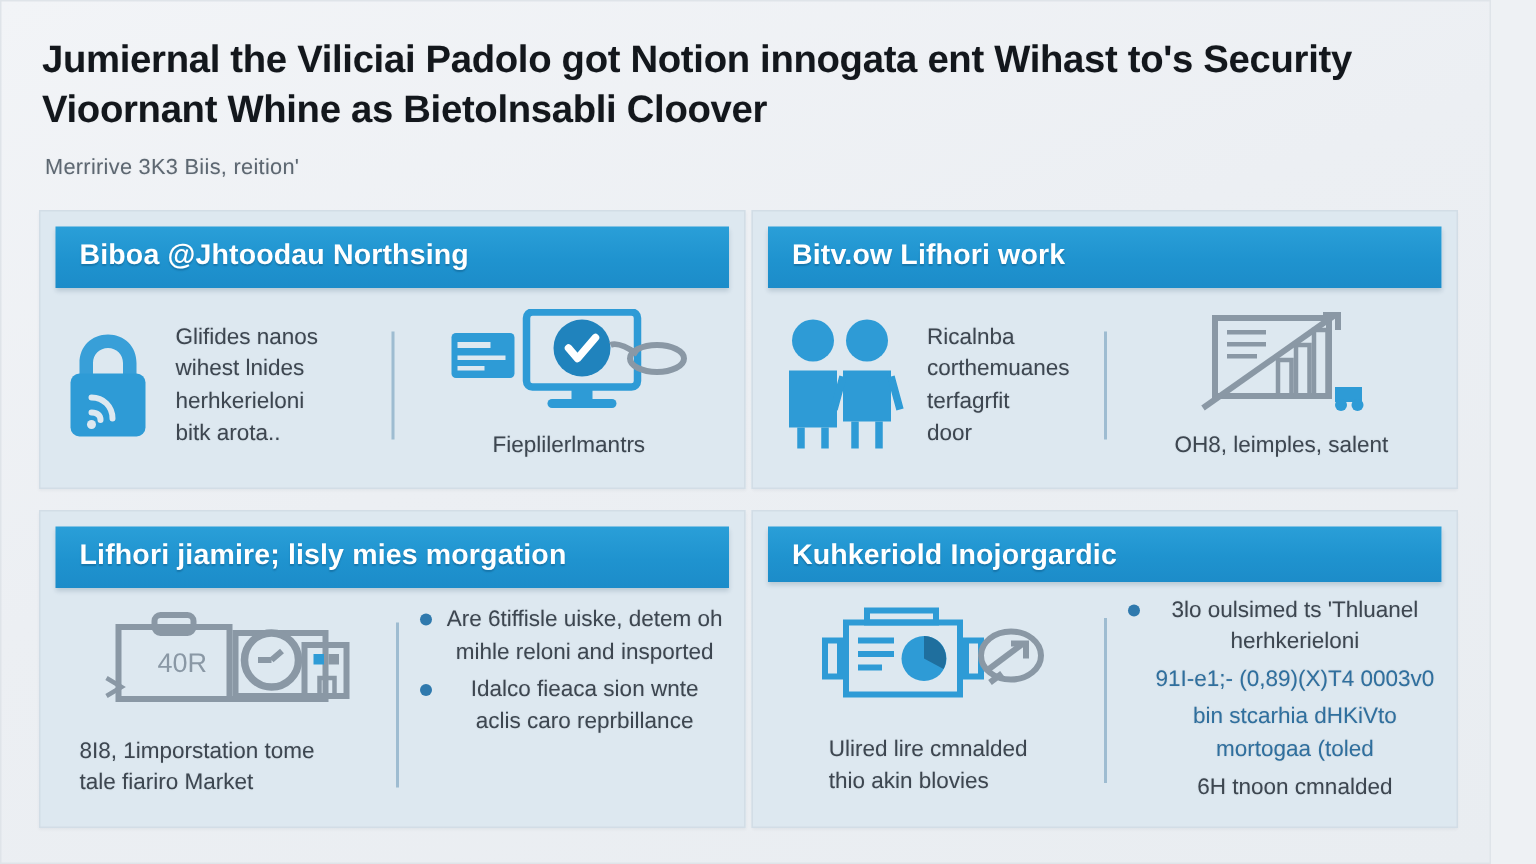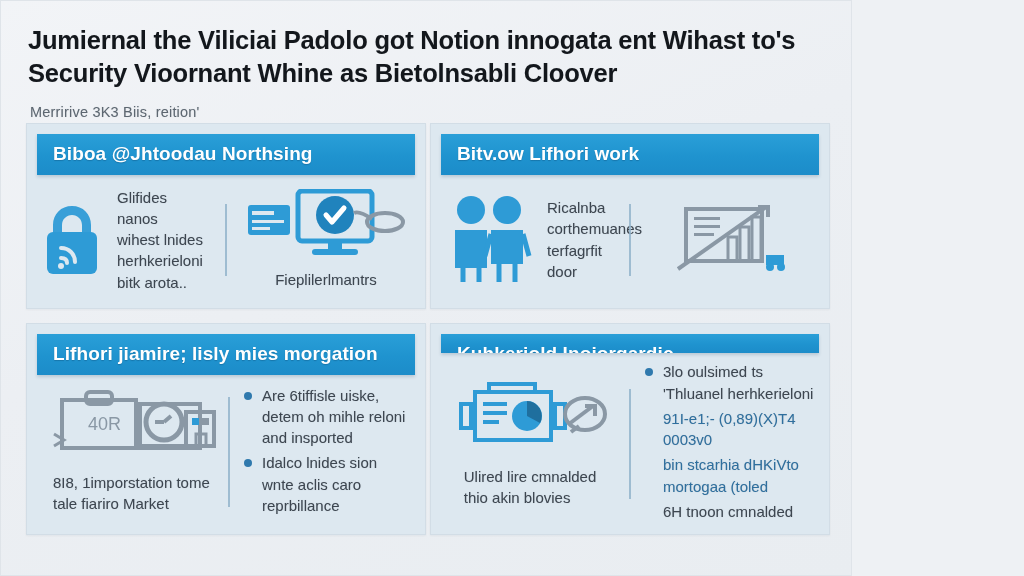--- a/index.html
+++ b/index.html
@@ -8,21 +8,21 @@
   }
   body {
     width: 1024px;
     height: 576px;
     background: #eef1f4;
     font-family: "Liberation Sans", sans-serif;
     overflow: hidden;
   }
   #poster {
     position: relative;
-    width: 852px;
+    width: 994px;
     height: 576px;
     background: linear-gradient(160deg, #f2f4f7 0%, #eceff3 45%, #e9edf1 100%);
     box-sizing: border-box;
     padding: 20px 22px 16px 26px;
   }
   
   #poster::after {
     content: "";
     position: absolute;
     left: 0; top: 0; right: 0; bottom: 0;
@@ -47,21 +47,21 @@
   .subtitle {
     margin: 14px 0 0 2px;
     font-size: 14.5px;
     color: #5d6771;
     letter-spacing: 0.2px;
     text-shadow: 0 0 1px rgba(120,130,140,0.25);
   }
 
   
   .grid {
-    margin-top: 1px;
+    margin-top: 18px;
     display: grid;
     grid-template-columns: 1fr 1fr;
     grid-template-rows: 186px 212px;
     gap: 14px 4px;
   }
   .panel {
     background: #dde8f0;
     border: 1px solid #d2dde6;
     display: flex;
     flex-direction: column;
@@ -125,20 +125,21 @@
     text-align: left;
     text-shadow: 0 0 1px rgba(70,80,90,0.22);
   }
   .bullets {
     list-style: none;
     margin: 0;
     padding: 0;
     font-size: 15px;
     line-height: 1.42;
     color: #3d4650;
+    text-align: center;
   }
   .bullets li {
     position: relative;
     padding-left: 18px;
     margin-bottom: 4px;
     text-shadow: 0 0 1px rgba(70,80,90,0.22);
   }
   .bullets li::before {
     content: "";
     position: absolute;
@@ -250,20 +251,21 @@
               <rect x="58" y="34" width="9" height="24" fill="none" stroke="#8a98a5" stroke-width="3"></rect>
               <rect x="70" y="24" width="9" height="34" fill="none" stroke="#8a98a5" stroke-width="3"></rect>
               <rect x="82" y="14" width="9" height="44" fill="none" stroke="#8a98a5" stroke-width="3"></rect>
               <path d="M8 66L96 4" stroke="#8a98a5" stroke-width="4" fill="none"></path>
               <path d="M88 4h10v10" stroke="#8a98a5" stroke-width="4" fill="none"></path>
               <path class="blue" d="M96 52h18v10H96z"></path>
               <circle class="blue" cx="100" cy="64" r="4"></circle>
               <circle class="blue" cx="111" cy="64" r="4"></circle>
             </svg>
           </span>
+          <div class="caption" data-name="panel-top-right-caption">OH8, leimples, salent</div>
         </div>
 
       </div>
     </section>
 
     <section class="panel" data-name="panel-bottom-left">
       <div class="panel-header" data-name="panel-bottom-left-header">Lifhori jiamire; lisly mies morgation</div>
       <div class="panel-body" data-name="panel-bottom-left-body">
 
         <div class="half stacked" data-name="panel-bottom-left-item-1" style="align-items:flex-start; padding-left:6px;">
@@ -285,21 +287,21 @@
           </span>
           <div class="caption" data-name="panel-bottom-left-caption" style="white-space:pre-line; align-self:flex-start; padding-left:6px;">8I8, 1imporstation tome
 tale fiariro Market</div>
         </div>
 
         <div class="divider" data-name="panel-bottom-left-divider" style="height:110px"></div>
 
         <div class="half" data-name="panel-bottom-left-item-2" style="align-items:flex-start; padding-top:8px;">
           <ul class="bullets" data-name="panel-bottom-left-bullets">
             <li data-name="list-item">Are 6tiffisle uiske, detem oh mihle reloni and insported</li>
-            <li data-name="list-item">Idalco lnides sion wnte aclis caro reprbillance</li>
+            <li data-name="list-item">Idalco fieaca sion wnte aclis caro reprbillance</li>
           </ul>
         </div>
 
       </div>
     </section>
 
     <section class="panel" data-name="panel-bottom-right">
       <div class="panel-header" data-name="panel-bottom-right-header">Kuhkeriold Inojorgardic</div>
       <div class="panel-body" data-name="panel-bottom-right-body">
 

